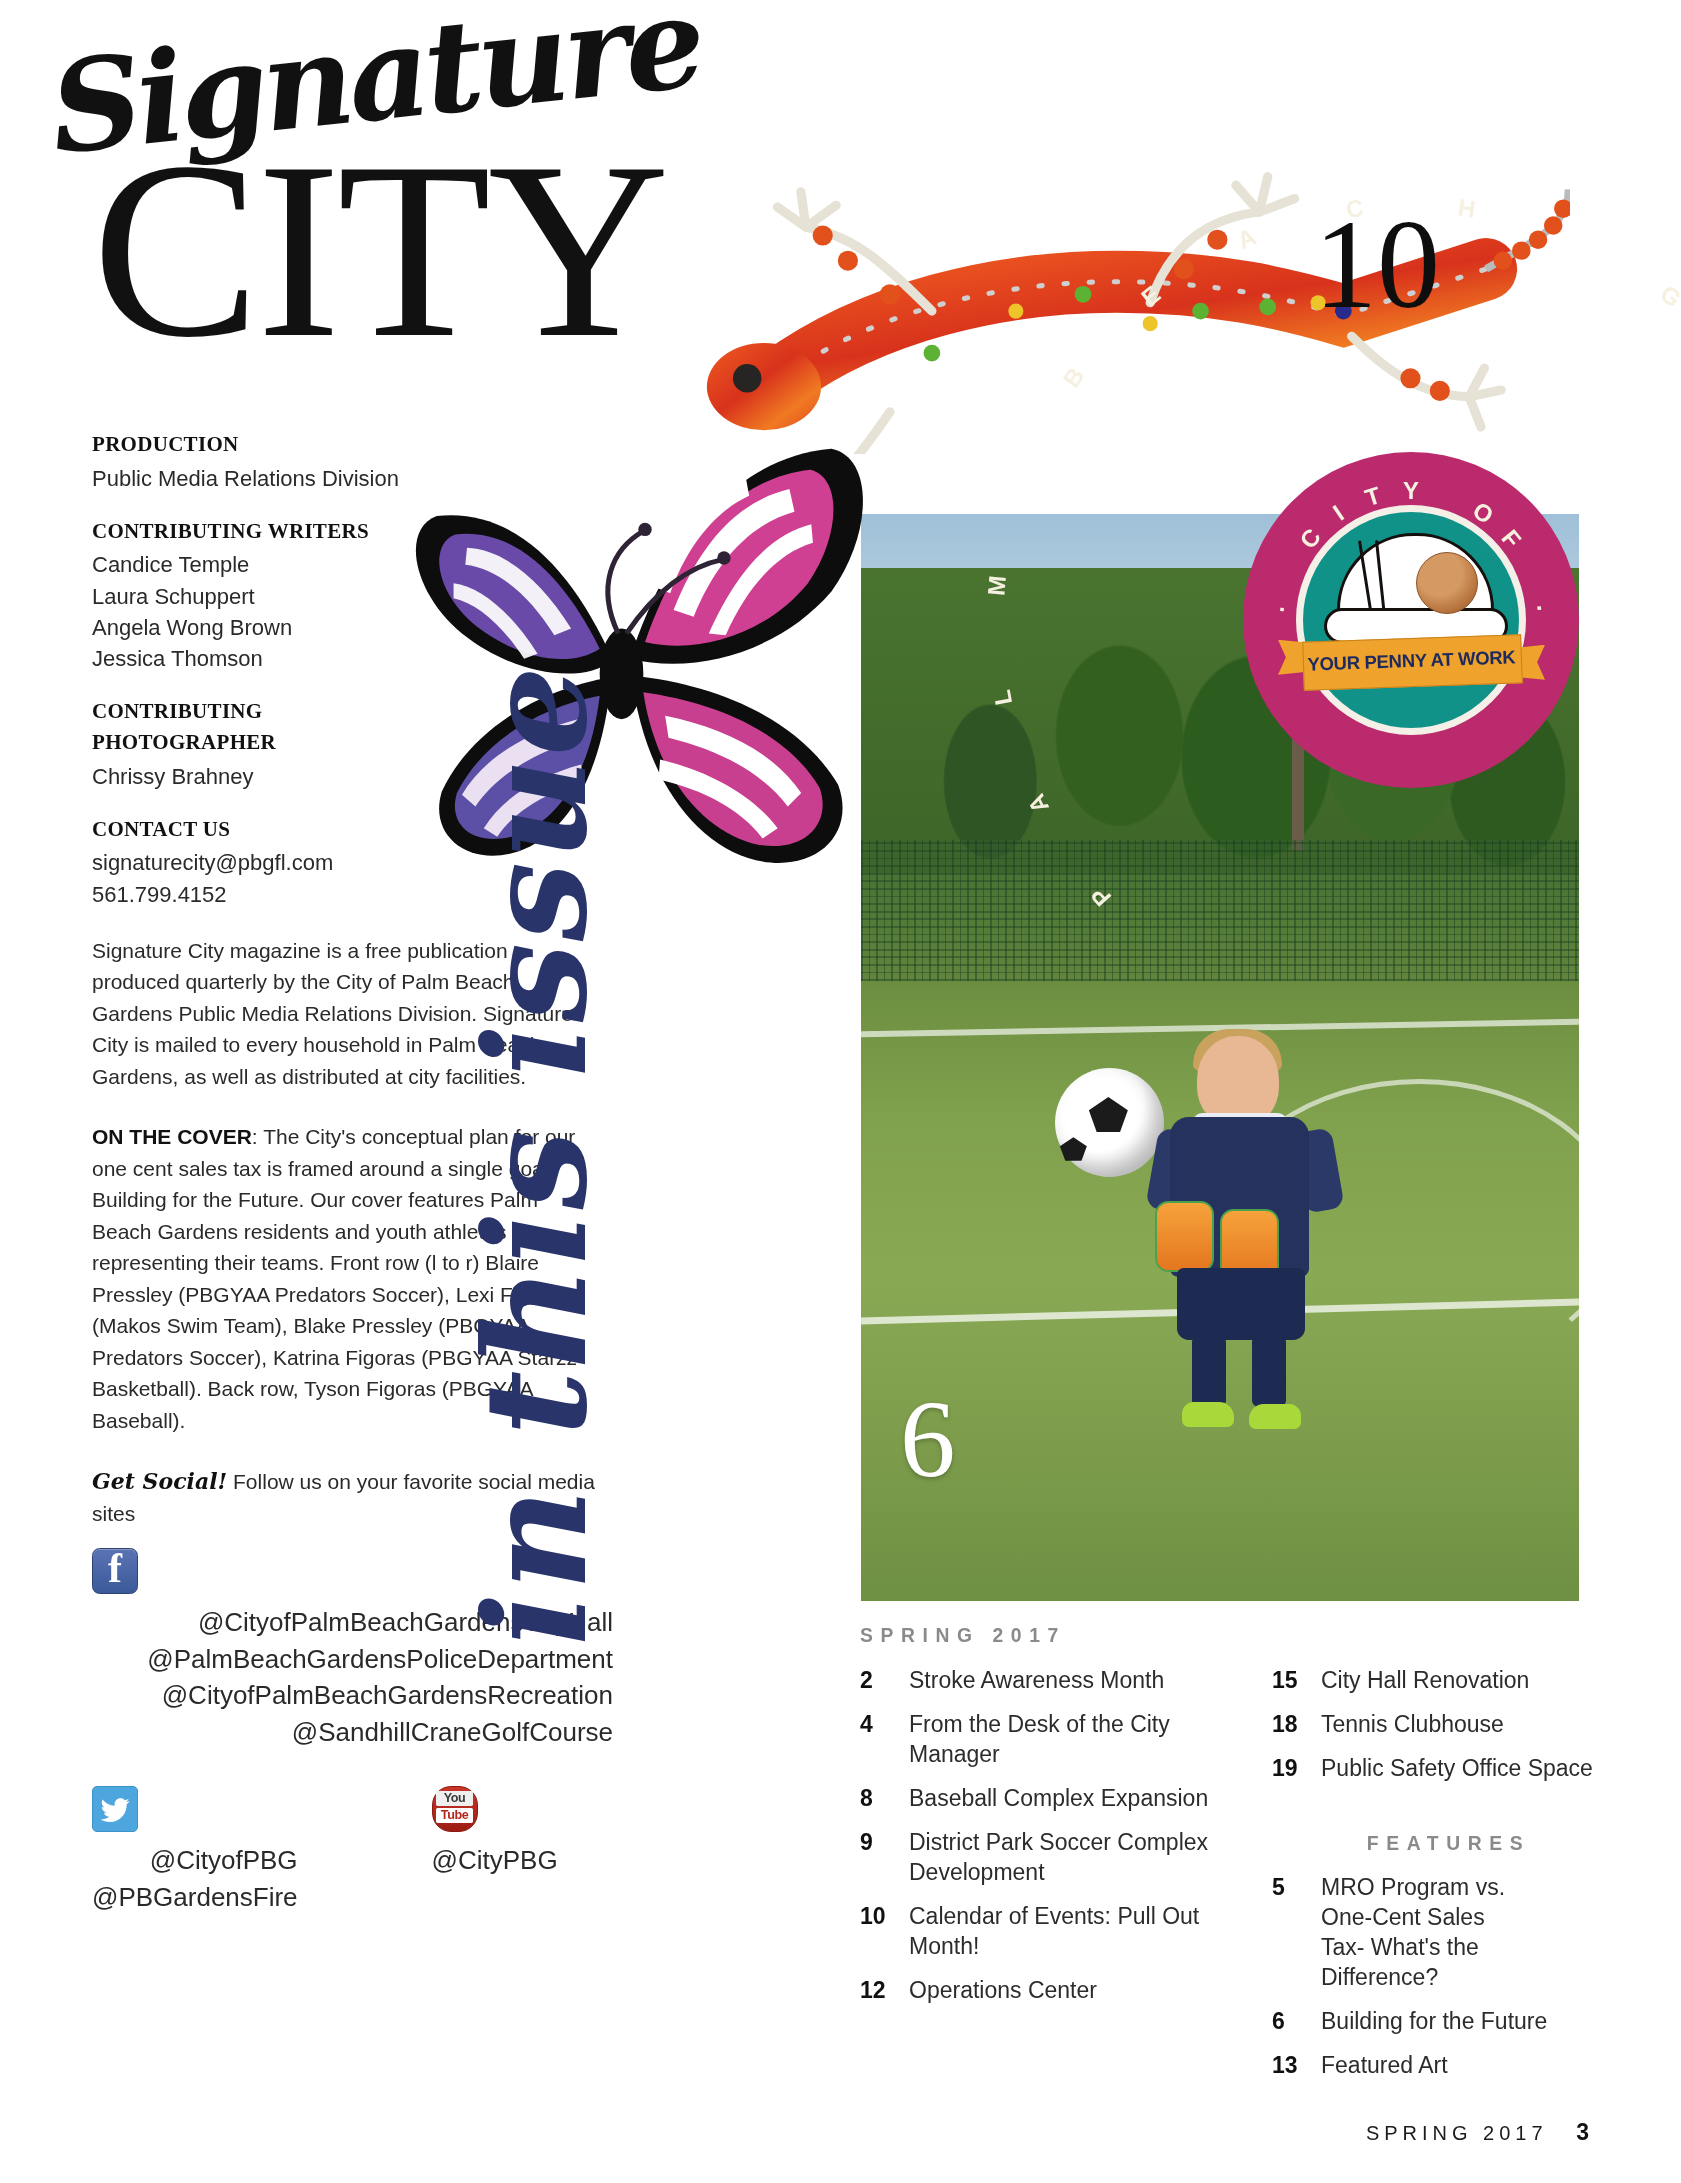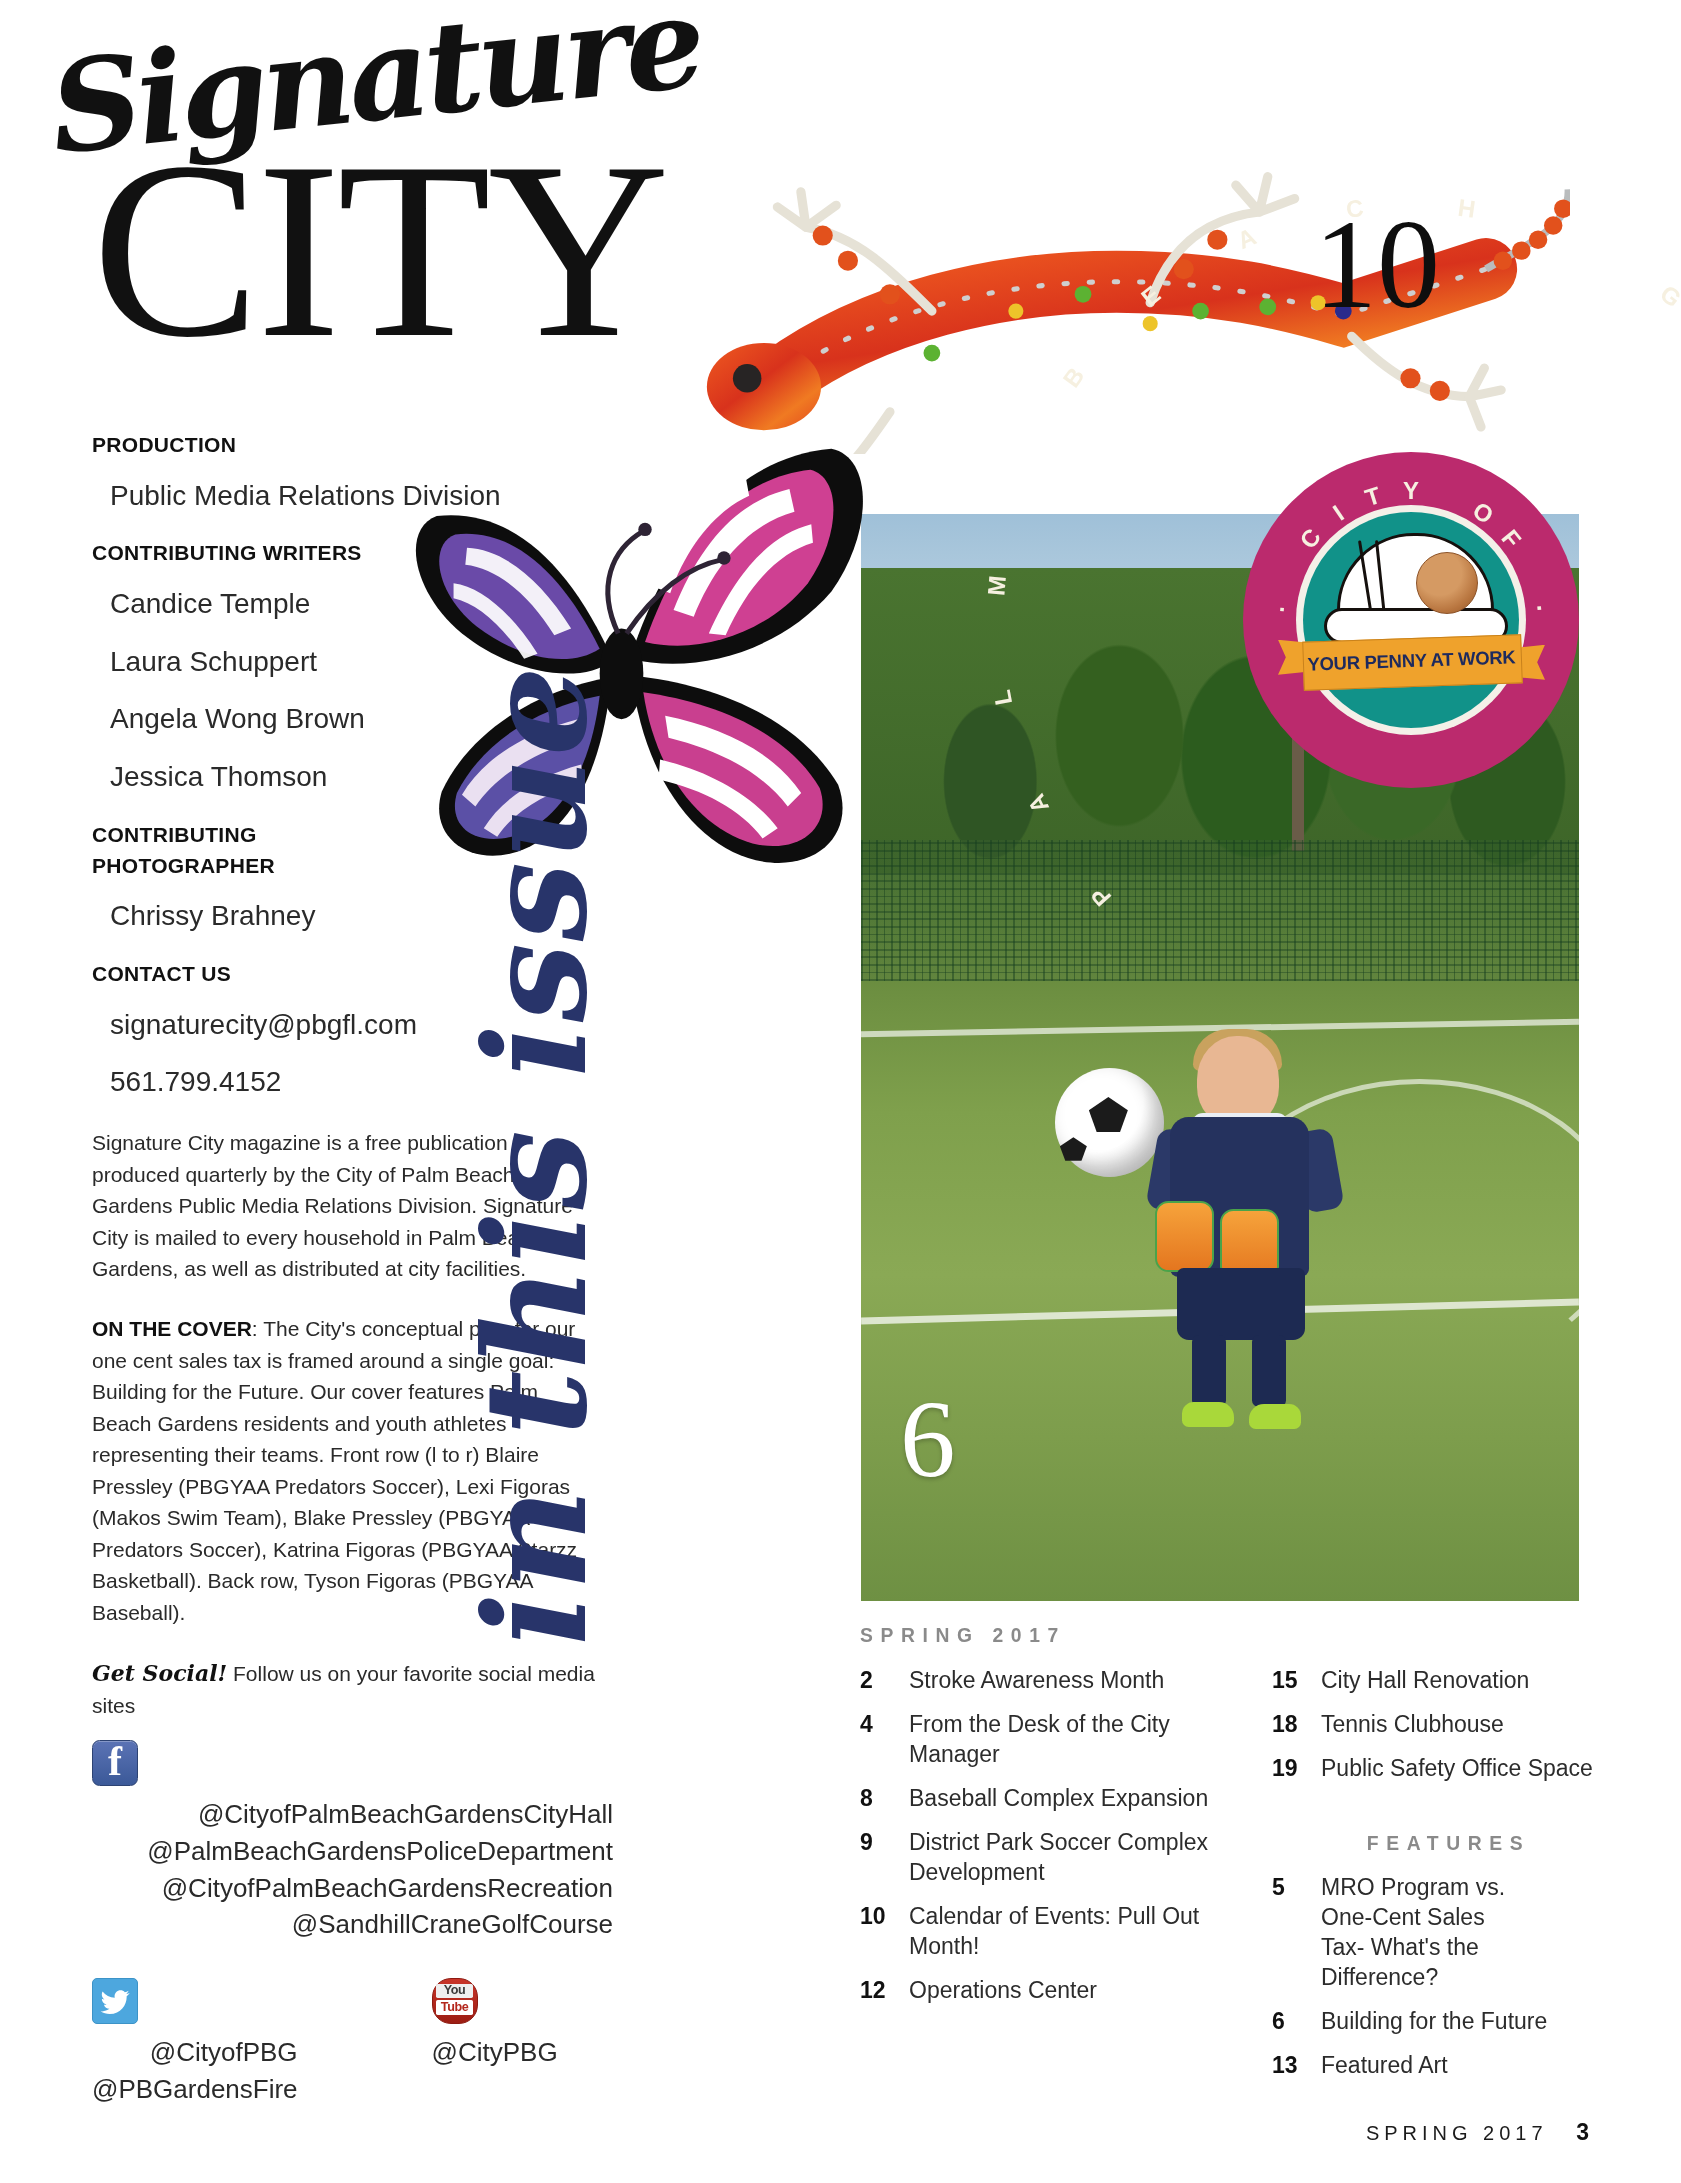--- a/index.html
+++ b/index.html
@@ -36,23 +36,23 @@
   .num-ten {
     position:absolute; left:1314px; top:202px;
     font-family:"Liberation Serif", serif;
     font-size:126px; font-weight:400; color:#0e0e0e; line-height:1; z-index:6;
   }
 
   
   .leftcol { position:absolute; left:92px; top:432px; width:521px; z-index:7; }
   .lbl {
     font-size:21px; font-weight:700; letter-spacing:0.3px;
-    color:#111; margin:0 0 5px 0; line-height:1.22;
-  }
-  .val { font-size:28px; font-weight:300; color:#2a2a2a; line-height:1.42; margin:18px; }
+    color:#111; margin:0 0 5px 0; line-height:1.22;font-family:Liberation Serif, serif;
+  }
+  .val { font-size:22px; font-weight:300; color:#2a2a2a; line-height:1.42; margin:0; }
   .blk { margin-bottom:25px; }
   .para {
     font-size:21px; font-weight:300; color:#2a2a2a;
     line-height:1.50; margin:0 0 28.6px 0; max-width:504px;
   }
   .para b { font-weight:700; color:#111; }
   .getsocial {
     font-family:"DejaVu Serif", serif; font-weight:700; font-style:italic;
     font-size:22px; color:#111;
   }

